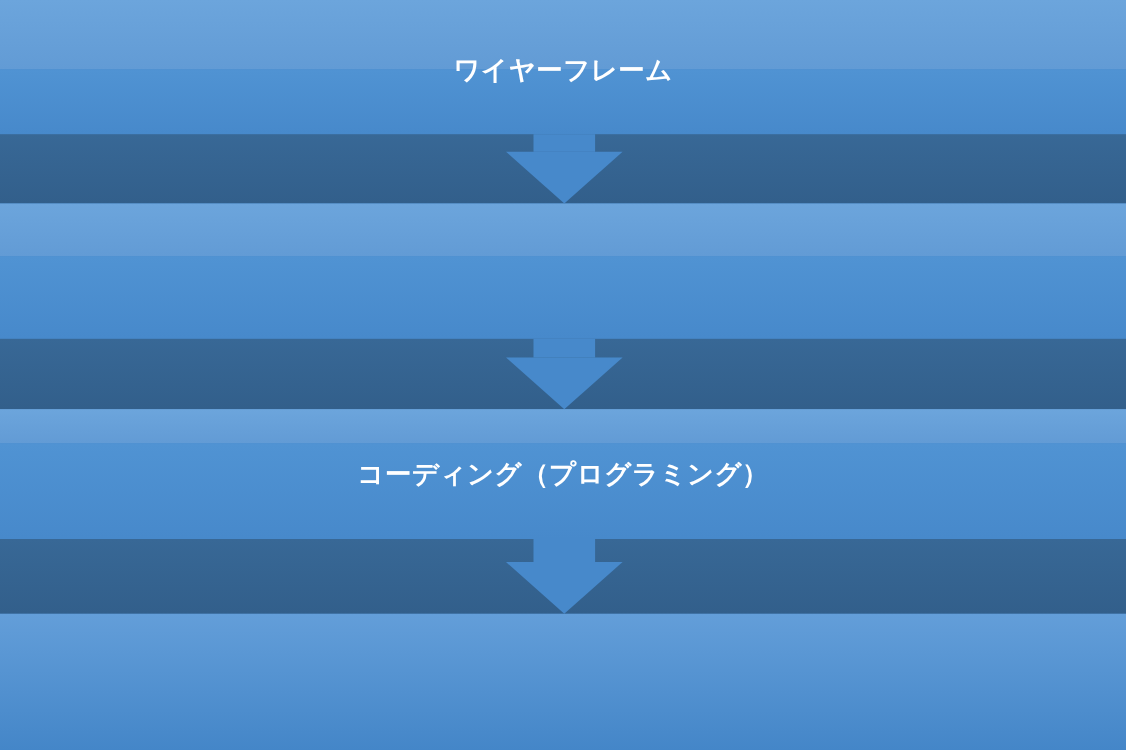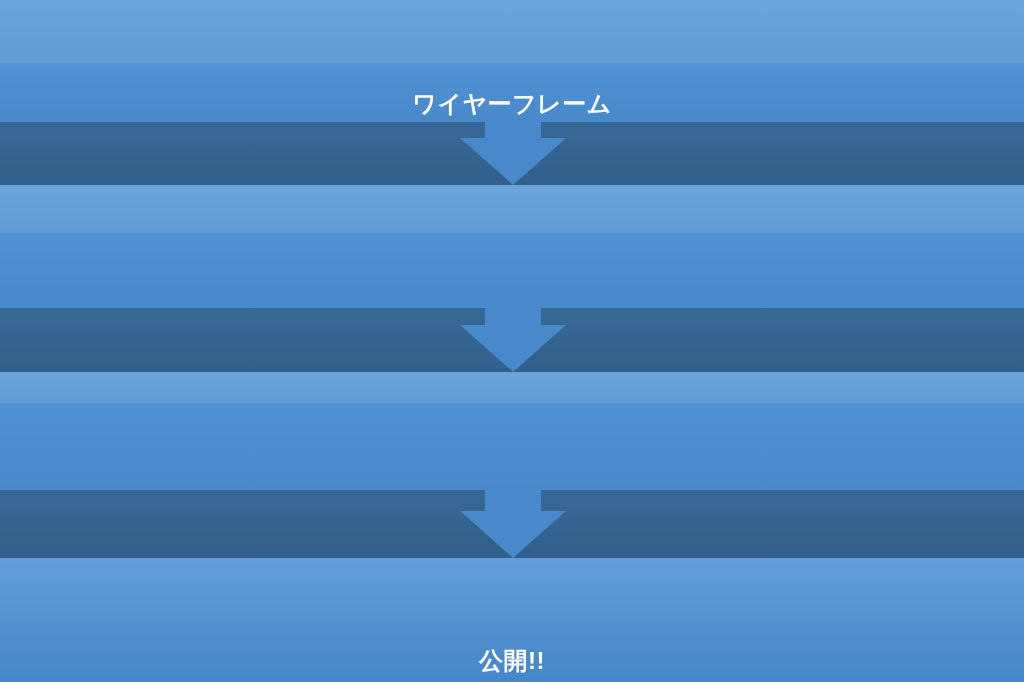--- a/index.html
+++ b/index.html
@@ -58,21 +58,20 @@
   .step-label {
     position: absolute;
     left: 0;
     width: 100%;
     text-align: center;
     color: var(--text, #ffffff);
     font-size: 24px;
     font-weight: 700;
     line-height: 30px;
     letter-spacing: 0.5px;
-    margin-top: 39px;
   }
 </style>
 </head>
 <body>
 
 <div class="stage">
 
   <div class="band light" style="top:0;height:63px"></div>
   <div class="band medium" style="top:63px;height:59px"></div>
   <div class="band dark" style="top:122px;height:63px"></div>
@@ -98,16 +97,16 @@
   </div>
 
   <div>
     <div class="arrow-stem" style="top:490px;height:21px"></div>
     <div class="arrow-head" style="top:511px"></div>
   </div>
 
   <div class="step-label" style="top:50px">ワイヤーフレーム</div>
 
 
+  <div class="step-label" style="top:417px">コーディング（プログラミング）</div>
 
-  <div class="step-label" style="top:607px">公開!!</div>
 
 </div>
 
 </body></html>

